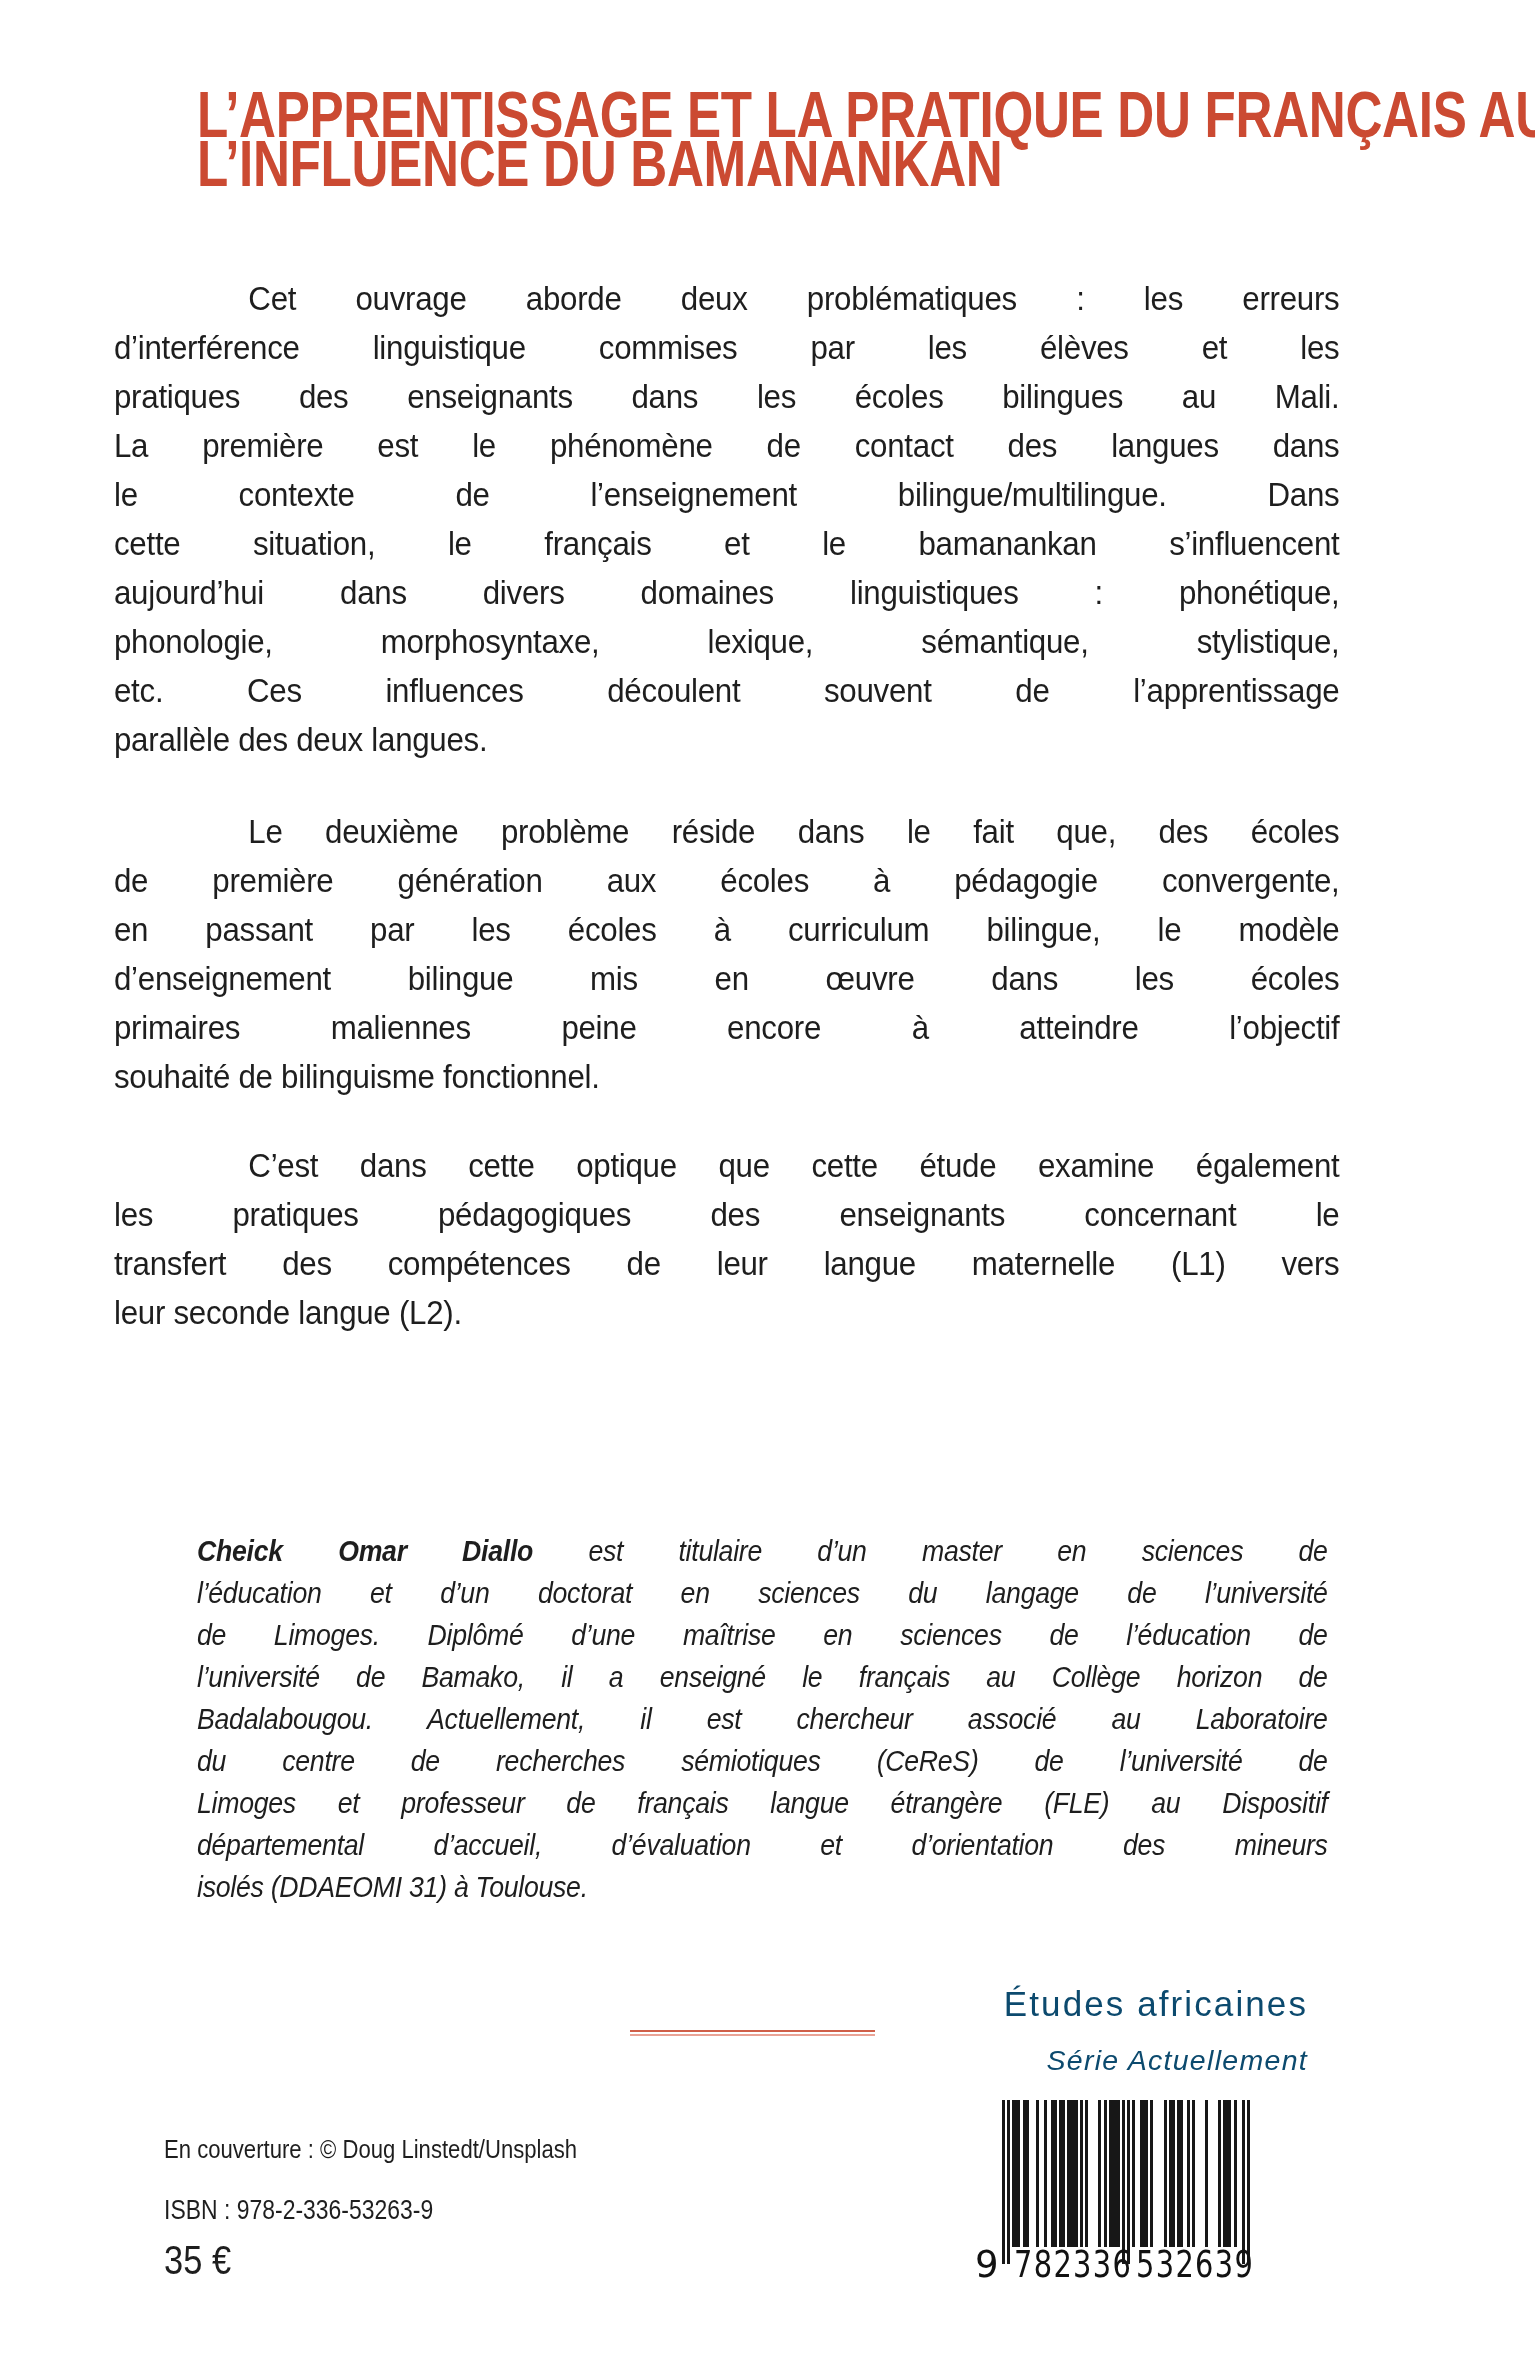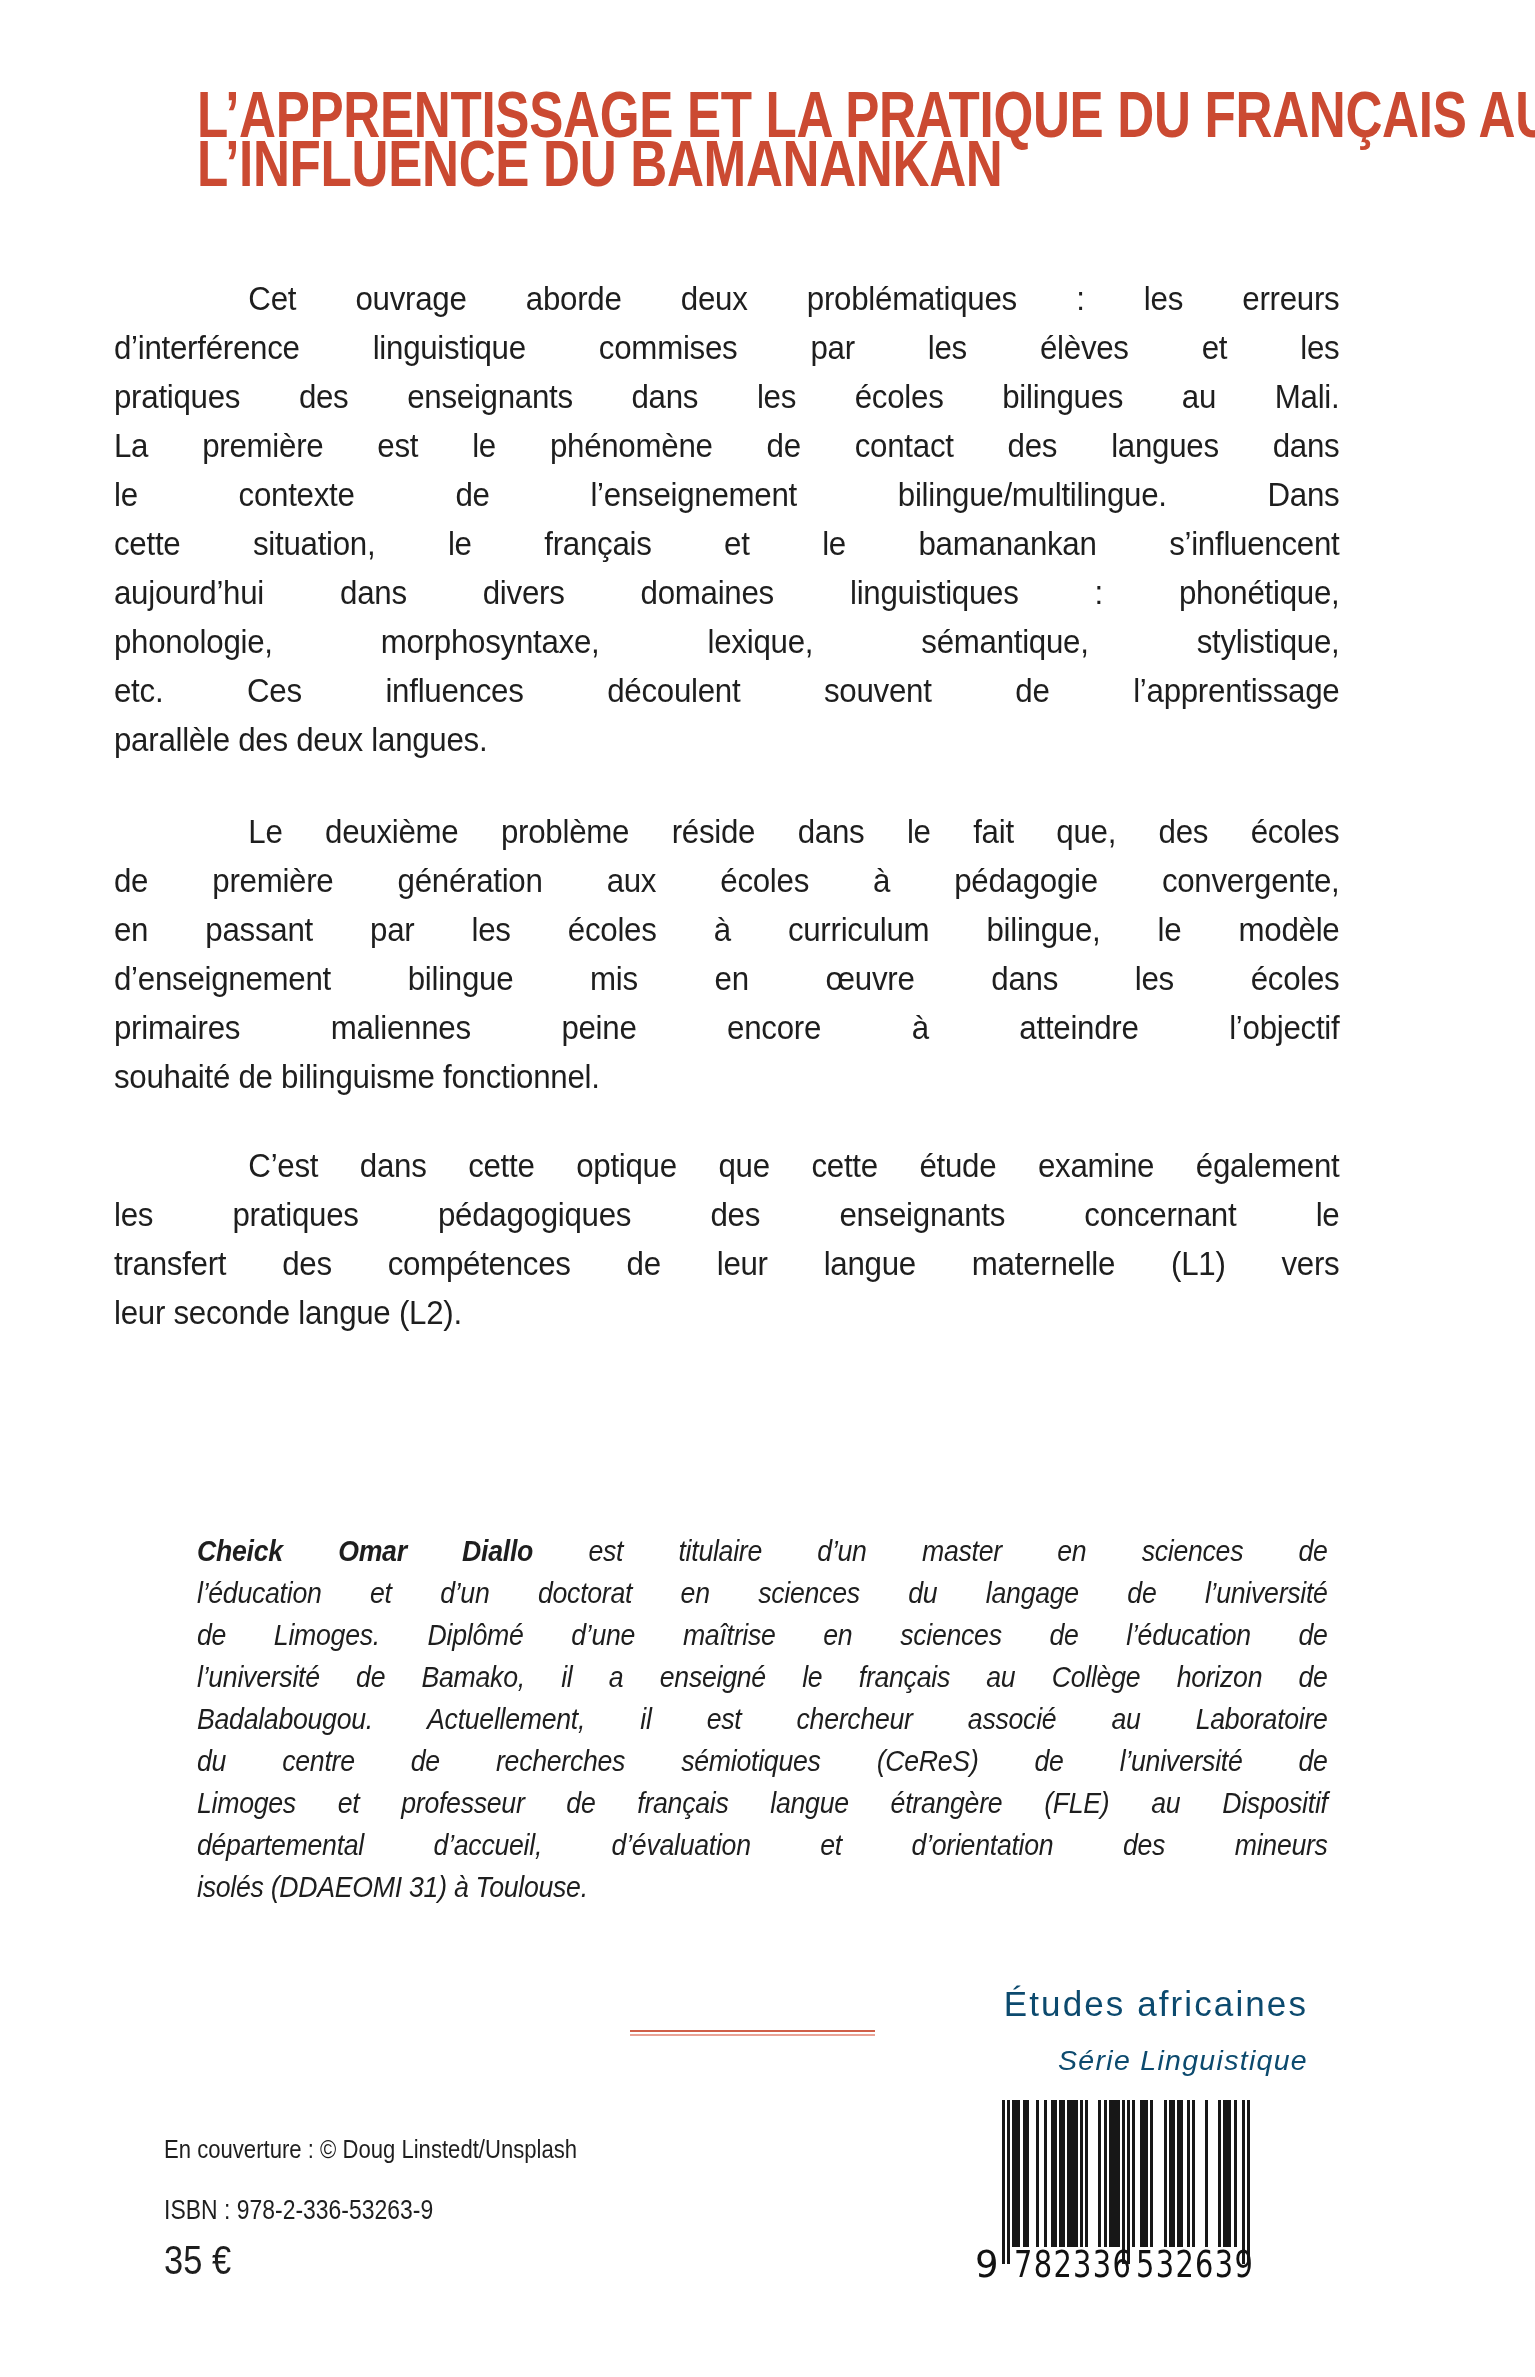--- a/index.html
+++ b/index.html
@@ -108,21 +108,21 @@
       <div class="tline just">départemental d’accueil, d’évaluation et d’orientation des mineurs</div>
       <div class="tline">isolés (DDAEOMI 31) à Toulouse.</div>
     </div>
 
   <div class="collection">
     <div class="coll-name">Études africaines</div>
     <div class="coll-rule">
       <div class="rule-top"></div>
       <div class="rule-bot"></div>
     </div>
-    <div class="series">Série Linguistique</div>
+    <div class="series">Série Actuellement</div>
   </div>
 
   <div class="credit">En couverture : © Doug Linstedt/Unsplash</div>
   <div class="isbn">ISBN : 978-2-336-53263-9</div>
   <div class="price">35 €</div>
 
   <div class="barcode">
     <div class="bars">
         <div style="left: 0px; width: 2.9px; height: 164px; background: rgb(23, 23, 23);"></div>
         <div style="left: 5.2px; width: 2.9px; height: 164px; background: rgb(23, 23, 23);"></div>

